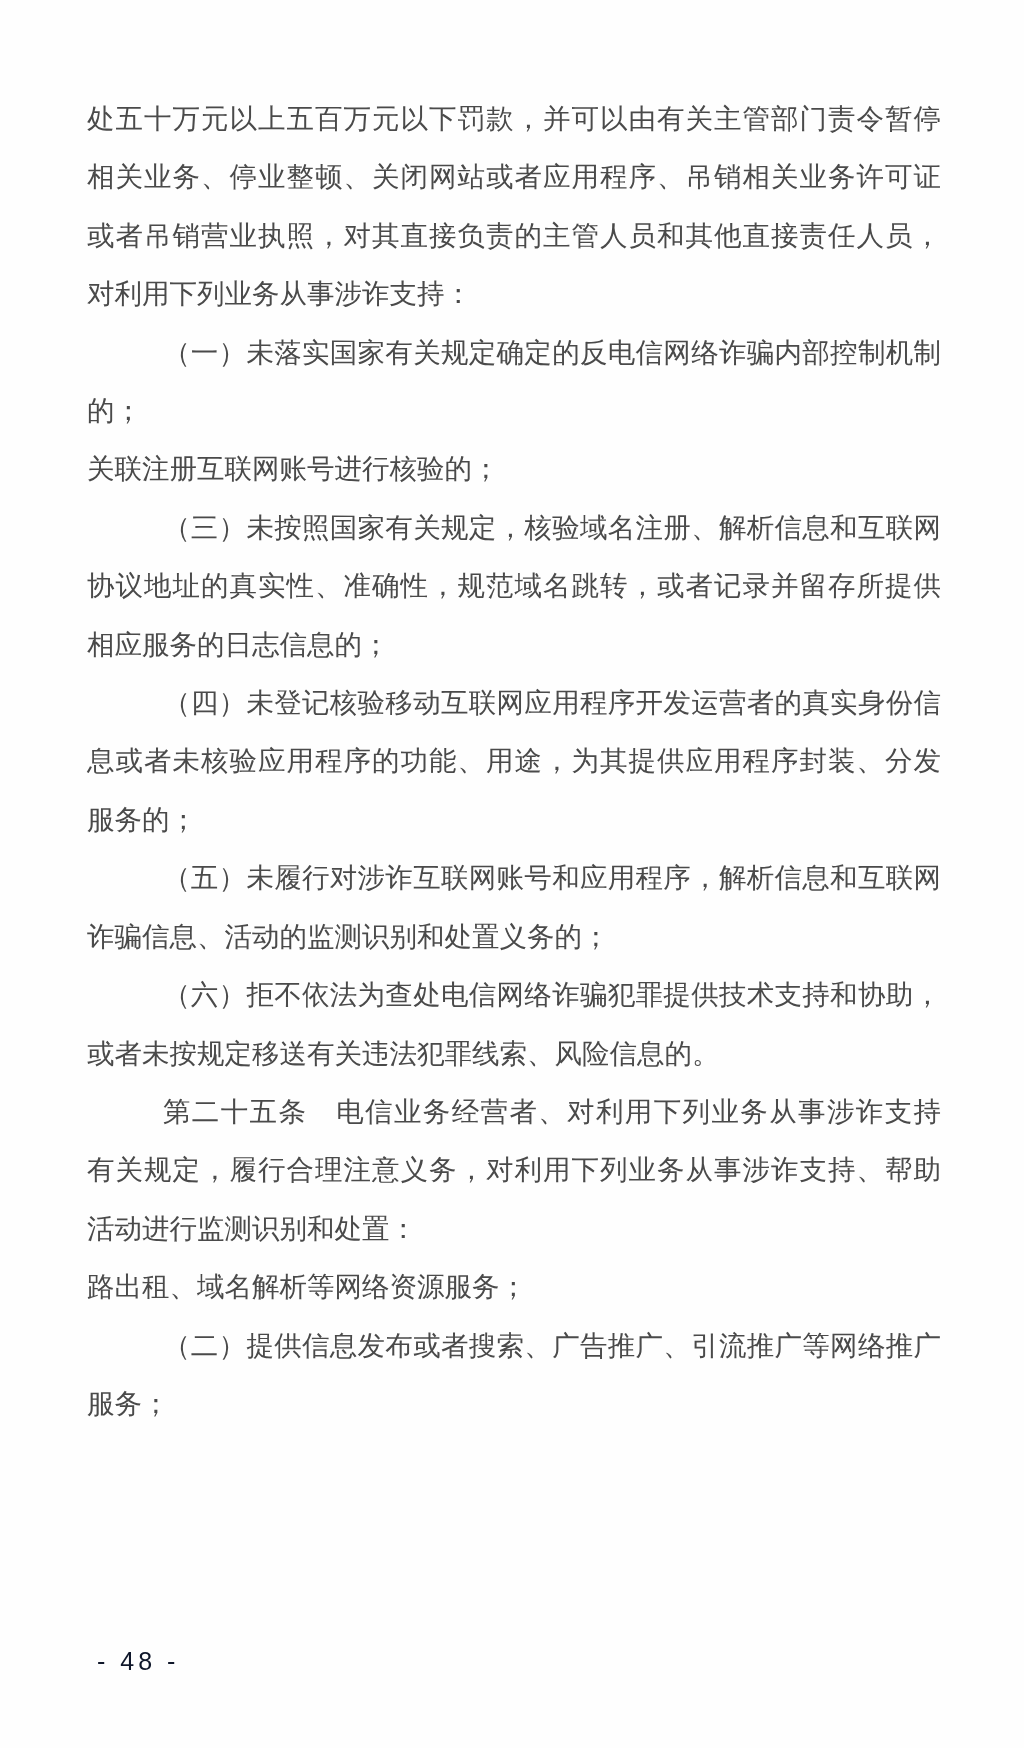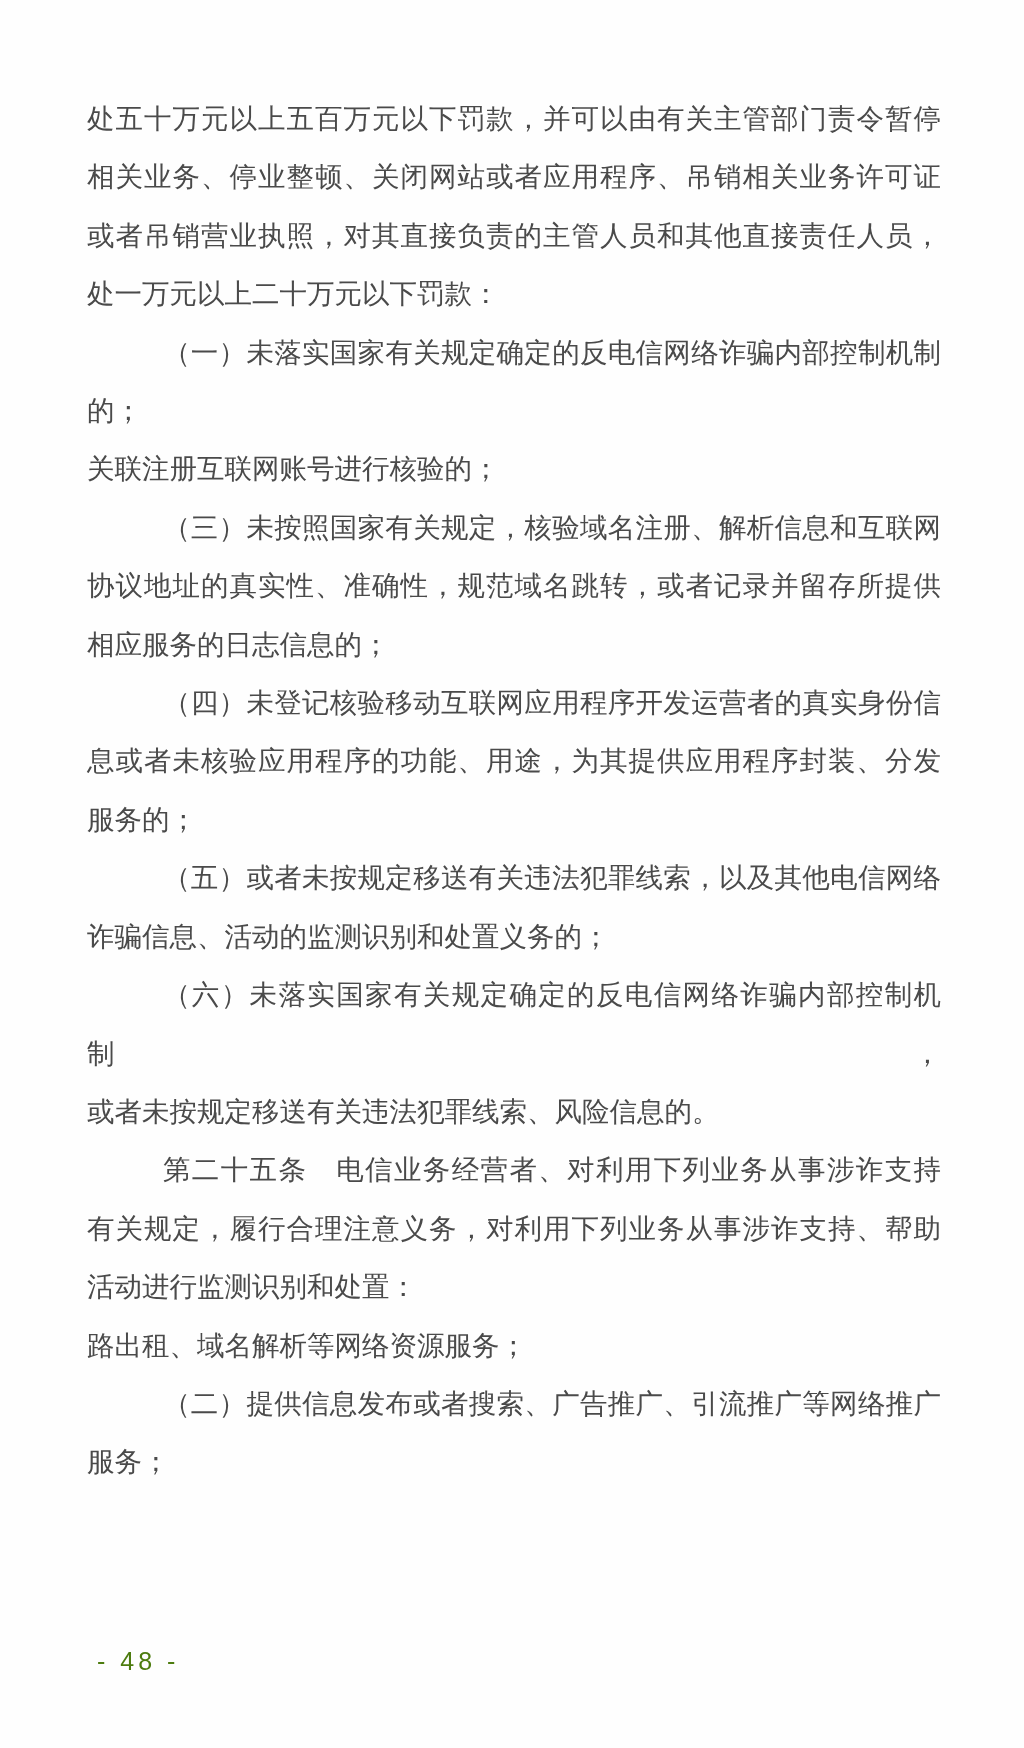--- a/index.html
+++ b/index.html
@@ -48,54 +48,54 @@
 </style>
 </head>
 <body>
 
 <div class="page" style="background: rgb(254, 254, 254);">
   <main class="text-block" style="color: rgb(74, 74, 74);">
       <div class="paragraph">
         <div class="line fill">处五十万元以上五百万元以下罚款，并可以由有关主管部门责令暂停</div>
         <div class="line fill">相关业务、停业整顿、关闭网站或者应用程序、吊销相关业务许可证</div>
         <div class="line fill">或者吊销营业执照，对其直接负责的主管人员和其他直接责任人员，</div>
-        <div class="line">处一万元以上二十万元以下罚款：</div>
+        <div class="line">对利用下列业务从事涉诈支持：</div>
       </div>
       <div class="paragraph">
         <div class="line indent fill">（一）未落实国家有关规定确定的反电信网络诈骗内部控制机制</div>
         <div class="line">的；</div>
       </div>
       <div class="paragraph">
         <div class="line">关联注册互联网账号进行核验的；</div>
       </div>
       <div class="paragraph">
         <div class="line indent fill">（三）未按照国家有关规定，核验域名注册、解析信息和互联网</div>
         <div class="line fill">协议地址的真实性、准确性，规范域名跳转，或者记录并留存所提供</div>
         <div class="line">相应服务的日志信息的；</div>
       </div>
       <div class="paragraph">
         <div class="line indent fill">（四）未登记核验移动互联网应用程序开发运营者的真实身份信</div>
         <div class="line fill">息或者未核验应用程序的功能、用途，为其提供应用程序封装、分发</div>
         <div class="line">服务的；</div>
       </div>
       <div class="paragraph">
-        <div class="line indent fill">（五）或者未按规定移送有关违法犯罪线索，以及其他电信网络</div>
+        <div class="line indent fill">（五）未履行对涉诈互联网账号和应用程序，解析信息和互联网</div>
         <div class="line">诈骗信息、活动的监测识别和处置义务的；</div>
       </div>
       <div class="paragraph">
-        <div class="line indent fill">（六）未落实国家有关规定确定的反电信网络诈骗内部控制机制，</div>
+        <div class="line indent fill">（六）拒不依法为查处电信网络诈骗犯罪提供技术支持和协助，</div>
         <div class="line">或者未按规定移送有关违法犯罪线索、风险信息的。</div>
       </div>
       <div class="paragraph">
         <div class="line indent fill">第二十五条　电信业务经营者、对利用下列业务从事涉诈支持</div>
         <div class="line fill">有关规定，履行合理注意义务，对利用下列业务从事涉诈支持、帮助</div>
         <div class="line">活动进行监测识别和处置：</div>
       </div>
       <div class="paragraph">
         <div class="line">路出租、域名解析等网络资源服务；</div>
       </div>
       <div class="paragraph">
         <div class="line indent fill">（二）提供信息发布或者搜索、广告推广、引流推广等网络推广</div>
         <div class="line">服务；</div>
       </div>
     </main>
-  <div class="footer" style="color: #4d7c0f;">- 48 -</div>
+  <div class="footer" style="color: #0f172a;">- 48 -</div>
 </div>
 
 </body></html>

